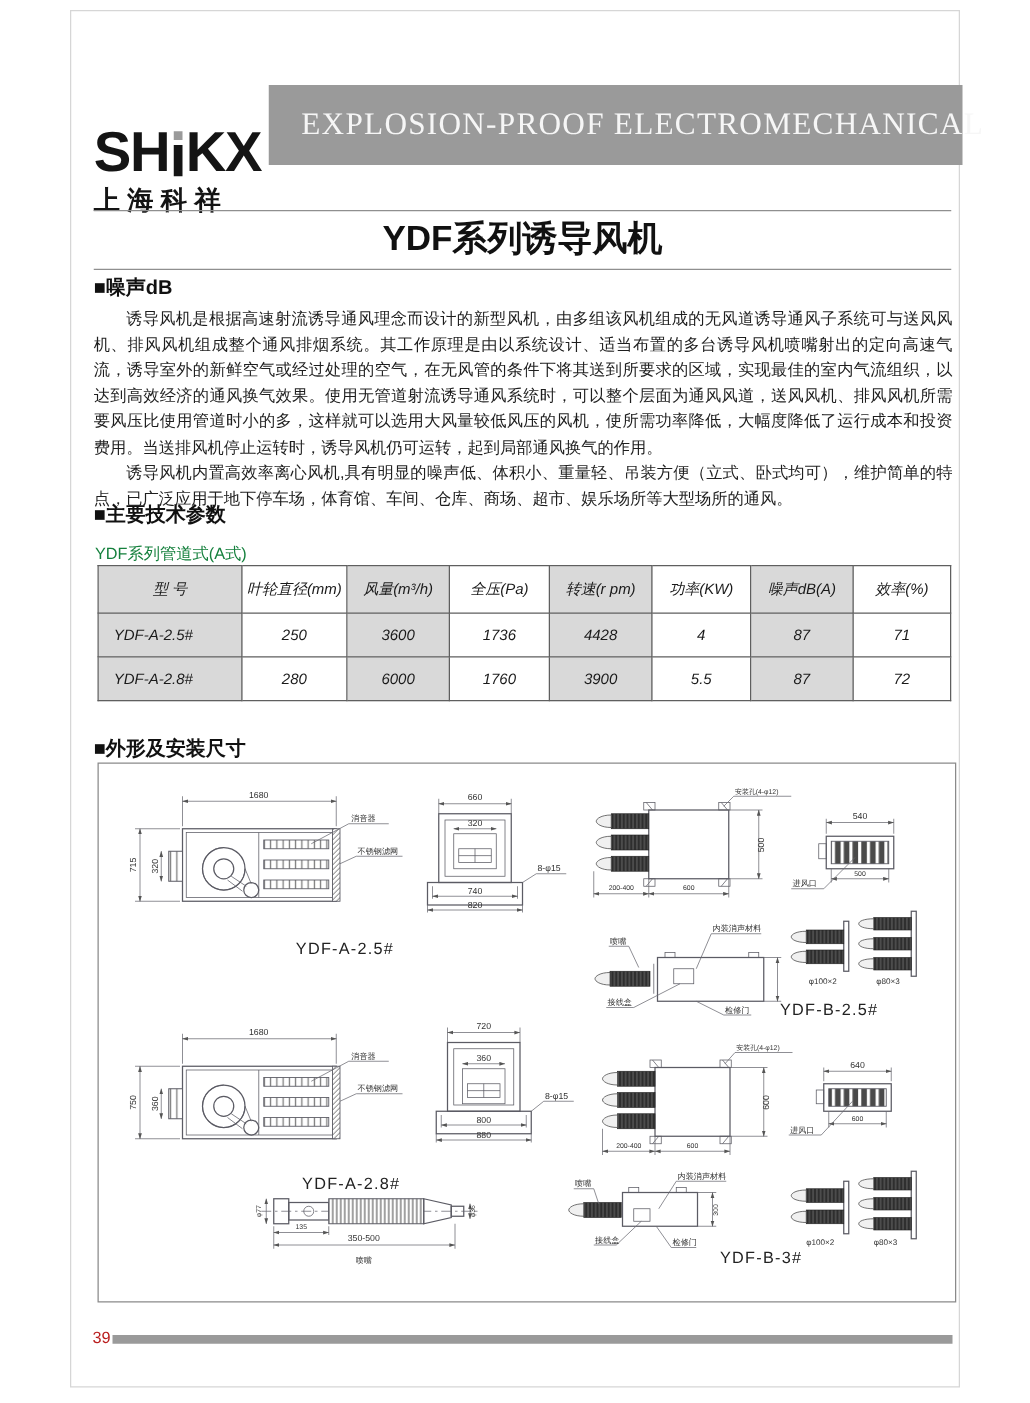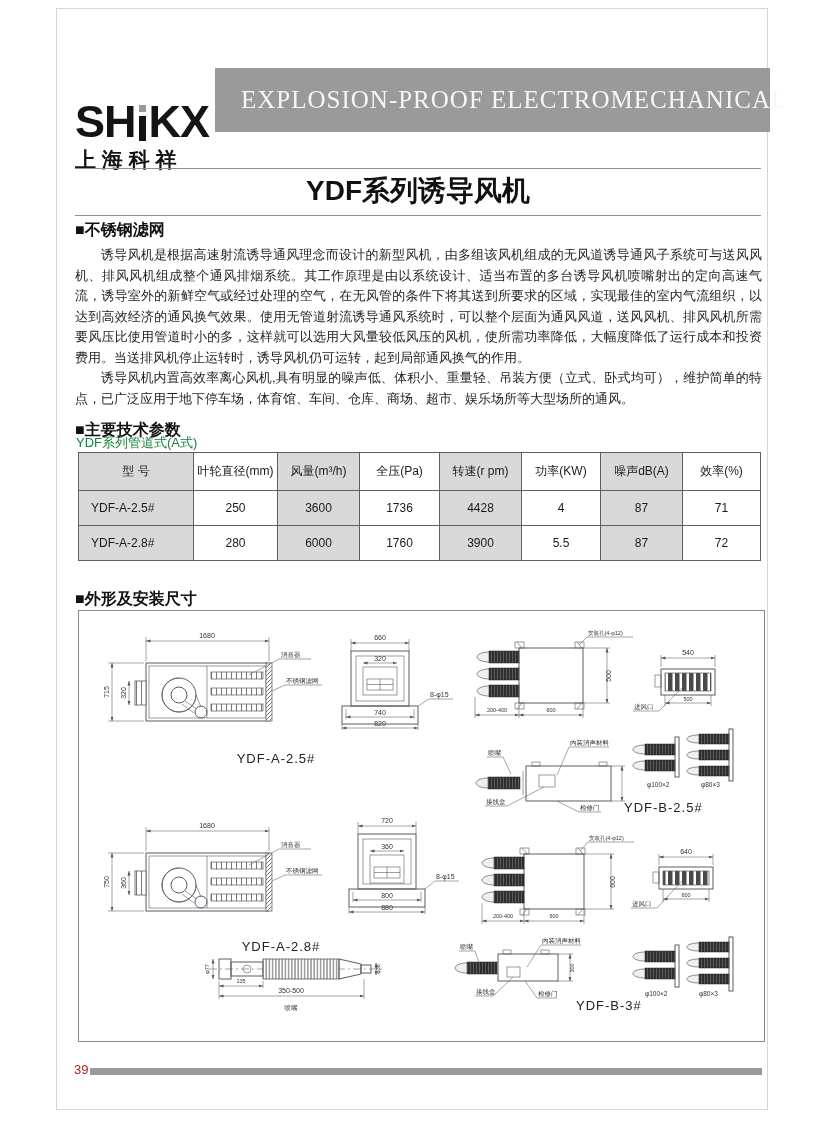--- a/index.html
+++ b/index.html
@@ -23,32 +23,32 @@
     color:#f6f6f6; display:flex; align-items:center; padding-left:26px; font-size:25px;
     letter-spacing:1px; white-space:nowrap;font-family:Liberation Serif, serif; }
 
   
   .title-block { position:absolute; left:75px; top:168px; width:686px; }
   .rule { height:1px; background:#8f8f8f; }
   .doc-title { text-align:center; font-size:28px; font-weight:bold; color:#111; padding:3px 0 5px 0; }
 
   .sec-h { position:absolute; left:75px; font-size:16px; font-weight:bold; color:#111; }
   .h-overview { top:220px; }
-  .h-params { top:420px; }
+  .h-params { top:402px; }
   .h-dims { top:589px; }
 
   .overview-text { position:absolute; left:75px; top:245px; width:687px; font-size:13px;
     line-height:20.5px; text-align:justify; color:#1e1e1e; }
   .overview-text p { text-indent:2em; }
 
   .params-sub { position:absolute; left:76px; top:434px; font-size:13px; color:#15803d; }
 
   table.spec { position:absolute; left:78px; top:452px; width:682px; border-collapse:collapse;
     font-size:12px; color:#1a1a1a; table-layout:fixed; }
-  table.spec td { border:1px solid #5f5f5f; text-align:center; vertical-align:middle; padding:2px; }
+  table.spec td { border:1px solid #5f5f5f; text-align:center; vertical-align:middle; padding:2px;font-style:italic; }
   table.spec tr.hd td { height:38px; }
   table.spec tr.dr td { height:35px; }
   table.spec td.sh { background:#d9d9d9; }
   table.spec td.model { text-align:left; padding-left:12px; }
 
   .drawings { position:absolute; left:78px; top:610px; width:687px; height:432px;
     border:1px solid #8a8a8a; background:#fff; }
   .drawings svg { display:block; width:685px; height:430px; font-family:"Liberation Sans","DejaVu Sans",sans-serif; }
 
   .dl  { fill:none; stroke:#5b5b64; stroke-width:1; }
@@ -79,21 +79,21 @@
 <div class="banner">
   <span>EXPLOSION-PROOF ELECTROMECHANICAL</span>
 </div>
 
 <div class="title-block">
   <div class="rule"></div>
   <div class="doc-title">YDF系列诱导风机</div>
   <div class="rule"></div>
 </div>
 
-<div class="sec-h h-overview">■不锈钢滤网</div>
+<div class="sec-h h-overview">■噪声dB</div>
 <div class="overview-text">
   <p>诱导风机是根据高速射流诱导通风理念而设计的新型风机，由多组该风机组成的无风道诱导通风子系统可与送风风机、排风风机组成整个通风排烟系统。其工作原理是由以系统设计、适当布置的多台诱导风机喷嘴射出的定向高速气流，诱导室外的新鲜空气或经过处理的空气，在无风管的条件下将其送到所要求的区域，实现最佳的室内气流组织，以达到高效经济的通风换气效果。使用无管道射流诱导通风系统时，可以整个层面为通风风道，送风风机、排风风机所需要风压比使用管道时小的多，这样就可以选用大风量较低风压的风机，使所需功率降低，大幅度降低了运行成本和投资费用。当送排风机停止运转时，诱导风机仍可运转，起到局部通风换气的作用。</p>
   <p>诱导风机内置高效率离心风机,具有明显的噪声低、体积小、重量轻、吊装方便（立式、卧式均可），维护简单的特点，已广泛应用于地下停车场，体育馆、车间、仓库、商场、超市、娱乐场所等大型场所的通风。</p>
 </div>
 
 <div class="sec-h h-params">■主要技术参数</div>
 <div class="params-sub">YDF系列管道式(A式)</div>
 
 <table class="spec">
   <colgroup>

